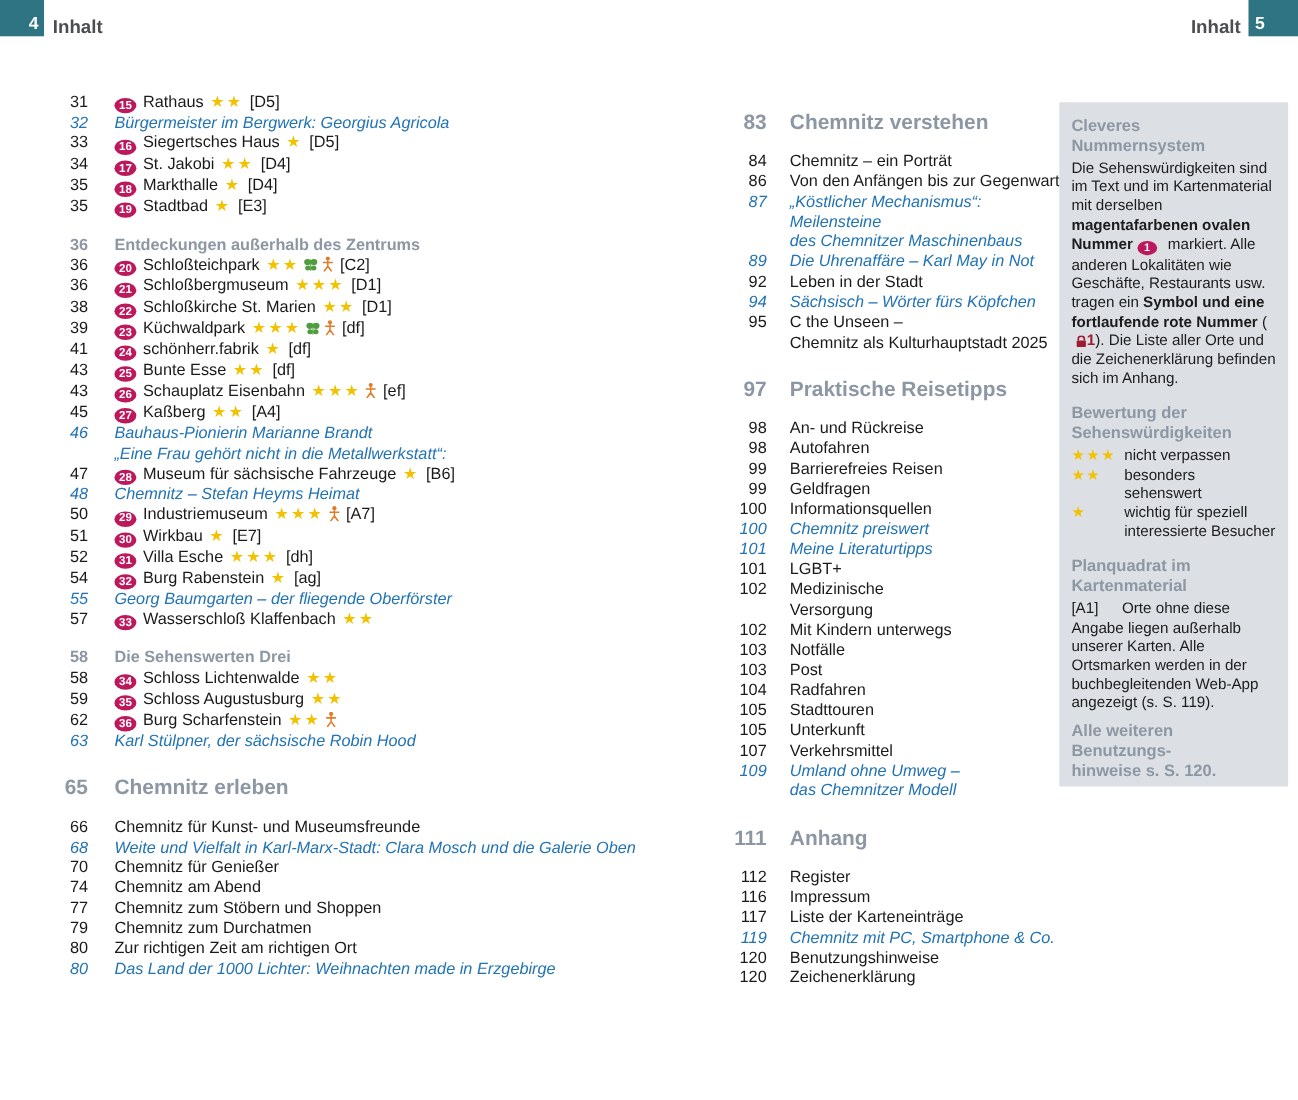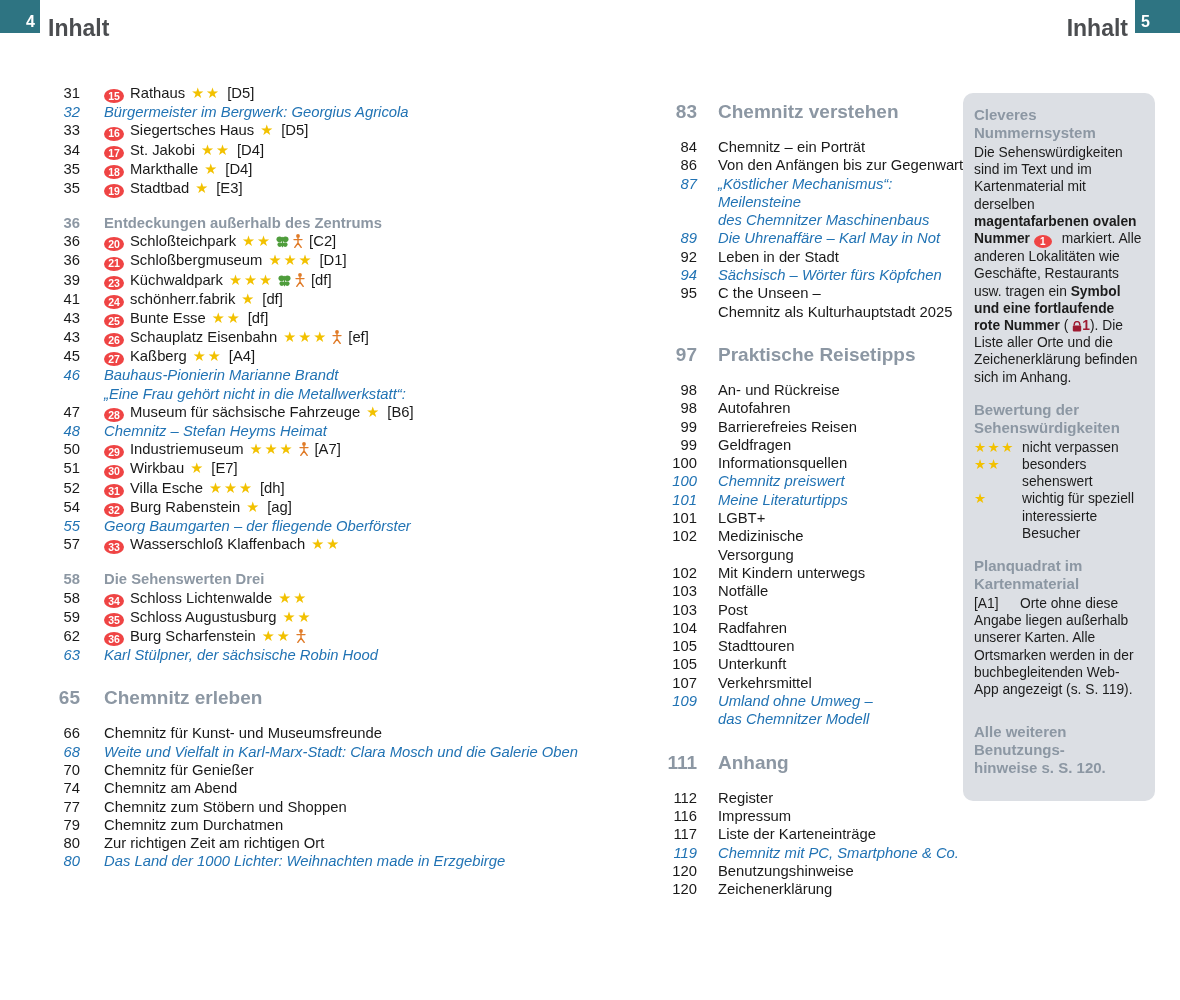--- a/index.html
+++ b/index.html
@@ -6,55 +6,55 @@
   body{
     width:1180px;height:1000px;background:#ffffff;
     font-family:"Liberation Sans", sans-serif;color:#1a1a1a;
     position:relative;overflow:hidden;
   }
   
   .corner{position:absolute;top:0;height:33px;background:#2e7482;color:#fff;
     font-weight:bold;font-size:16px;display:flex;align-items:flex-end;box-sizing:border-box;}
   .corner-left{left:0;width:40px;justify-content:flex-end;padding:0 5px 2px 0;}
   .corner-right{right:0;width:45px;justify-content:flex-start;padding:0 0 2px 6px;}
-  .hdr-label{position:absolute;top:15px;font-size:23px;font-weight:bold;color:#4b4d50;}
+  .hdr-label{position:absolute;top:15px;font-size:17px;font-weight:bold;color:#4b4d50;}
   .hdr-label.left{left:48px;}
   .hdr-label.right{right:52px;}
   
   .col{position:absolute;top:84px;}
   .col-left{left:48px;width:585px;}
   .col-mid{left:640px;width:330px;}
   .row{display:flex;align-items:baseline;line-height:18.3px;font-size:14.8px;}
   .pg{flex:0 0 32px;text-align:right;}
   .col-mid .pg{flex-basis:57px;}
   .content{margin-left:24px;flex:1;min-width:0;}
   .col-mid .content{margin-left:21px;}
   .essay-row .pg,.essay-row .content{color:#2173b4;font-style:italic;}
   .section-row{margin-top:16px;}
   .section-row .pg,.section-row .content{font-weight:bold;color:#8c97a3;}
   .chapter-row{margin:22px 0 15px;font-size:19px;line-height:23px;}
   .chapter-row .pg,.chapter-row .content{font-weight:bold;color:#8c97a3;}
   .col > .chapter-row:first-child{margin-top:16px;}
   .oval{display:inline-flex;justify-content:center;align-items:center;
-    width:20px;height:14px;border-radius:50%;background:#ef4444;color:#fff;
+    width:20px;height:14px;border-radius:50%;background:#be185d;color:#fff;
     font-size:10.5px;font-weight:bold;vertical-align:-2px;margin-right:6px;font-style:normal;}
   .stars{color:#f2c100;letter-spacing:2px;margin-left:6px;font-size:14.5px;}
   .inline-icon{margin-left:4px;}
   .inline-icon svg{vertical-align:-2px;}
   .code{margin-left:6px;}
   
-  #sidebar{position:absolute;left:963px;top:93px;width:192px;box-sizing:border-box;
-    background:#dcdfe4;border-radius:10px;padding:13px 11px 24px 11px;
+  #sidebar{position:absolute;left:963px;top:93px;width:208px;box-sizing:border-box;
+    background:#dcdfe4;border-radius:0;padding:13px 11px 5px 11px;
     font-size:13.8px;line-height:17.2px;color:#1c1c1c;}
   .sb-heading{color:#8c97a3;font-weight:bold;font-size:15px;line-height:18px;margin:15px 0 2px 0;}
   #sidebar .sb-section:first-child .sb-heading{margin-top:0;}
   .sb-bold{font-weight:bold;}
   .sb-red{color:#9e1b31;font-weight:bold;}
   .sb-note{color:#8c97a3;font-weight:bold;font-size:15px;line-height:18px;
-    white-space:pre-line;margin-top:25px;}
+    white-space:pre-line;margin-top:8px;}
   .rating-row{display:flex;align-items:baseline;}
   .rating-stars{flex:0 0 48px;color:#f2c100;font-size:13.5px;letter-spacing:1.5px;}
   .rating-label{flex:1;}
   .pad-code{display:inline-block;width:46px;}
   #sidebar .oval{width:18px;height:13px;font-size:10px;}
 </style>
 </head>
 <body>
 
 <div class="corner corner-left">
@@ -110,20 +110,24 @@
           </svg></span><span class="inline-icon"><svg width="10" height="14" viewBox="0 0 10 14">
             <circle cx="5" cy="2" r="1.9" fill="#e07b28"></circle>
             <path d="M5 4v5M1 5.6h8M5 9l-3.2 4.4M5 9l3.2 4.4" stroke="#e07b28" stroke-width="1.4" fill="none" stroke-linecap="round"></path>
           </svg></span><span class="code">[C2]</span></div>
     </div>
     <div class="row entry-row">
       <span class="pg">36</span>
       <div class="content"><span class="oval">21</span><span>Schloßbergmuseum</span><span class="stars">★★★</span><span class="code">[D1]</span></div>
     </div>
     <div class="row entry-row">
+      <span class="pg">38</span>
+      <div class="content"><span class="oval">22</span><span>Schloßkirche St. Marien</span><span class="stars">★★</span><span class="code">[D1]</span></div>
+    </div>
+    <div class="row entry-row">
       <span class="pg">39</span>
       <div class="content"><span class="oval">23</span><span>Küchwaldpark</span><span class="stars">★★★</span><span class="inline-icon"><svg width="13" height="12" viewBox="0 0 13 12">
             <g fill="#4f9d3c">
               <ellipse cx="3.6" cy="3.2" rx="3.1" ry="2.8"></ellipse>
               <ellipse cx="9.4" cy="3.2" rx="3.1" ry="2.8"></ellipse>
               <ellipse cx="3.9" cy="8.6" rx="2.5" ry="2.3"></ellipse>
               <ellipse cx="9.1" cy="8.6" rx="2.5" ry="2.3"></ellipse>
               <rect x="6" y="0.8" width="1" height="10.4" rx="0.5"></rect>
             </g>
           </svg></span><span class="inline-icon"><svg width="10" height="14" viewBox="0 0 10 14">

